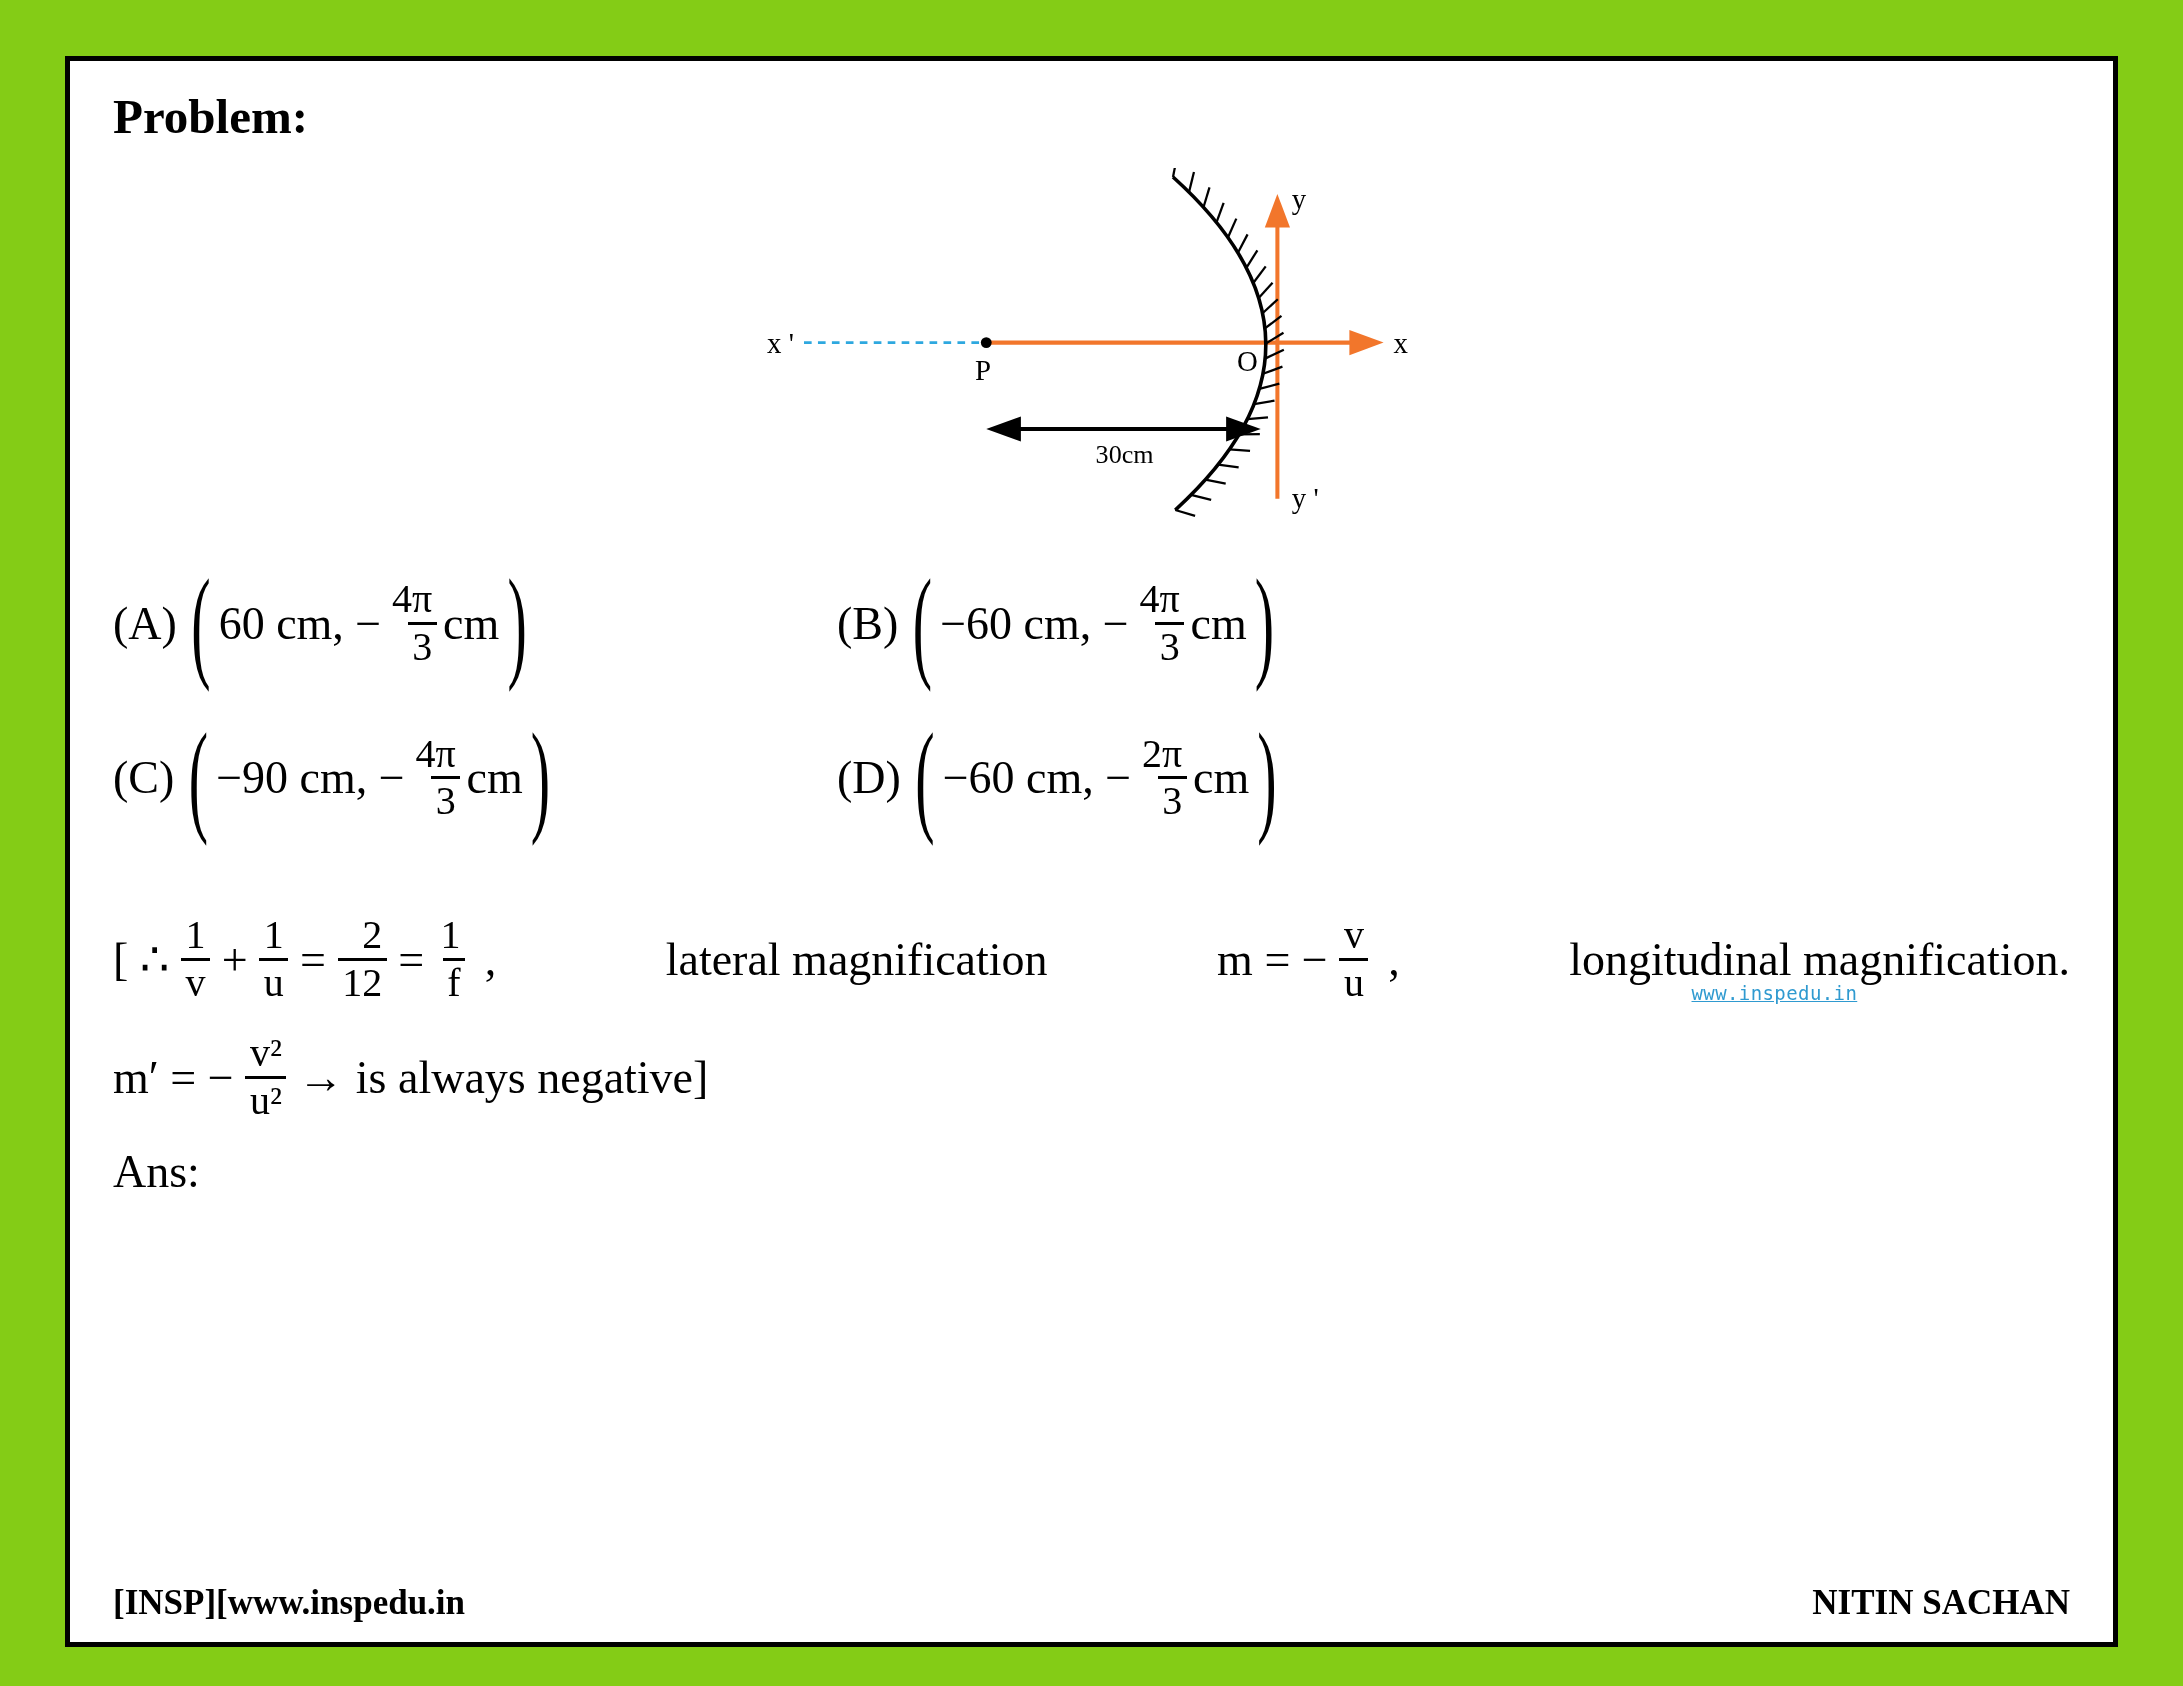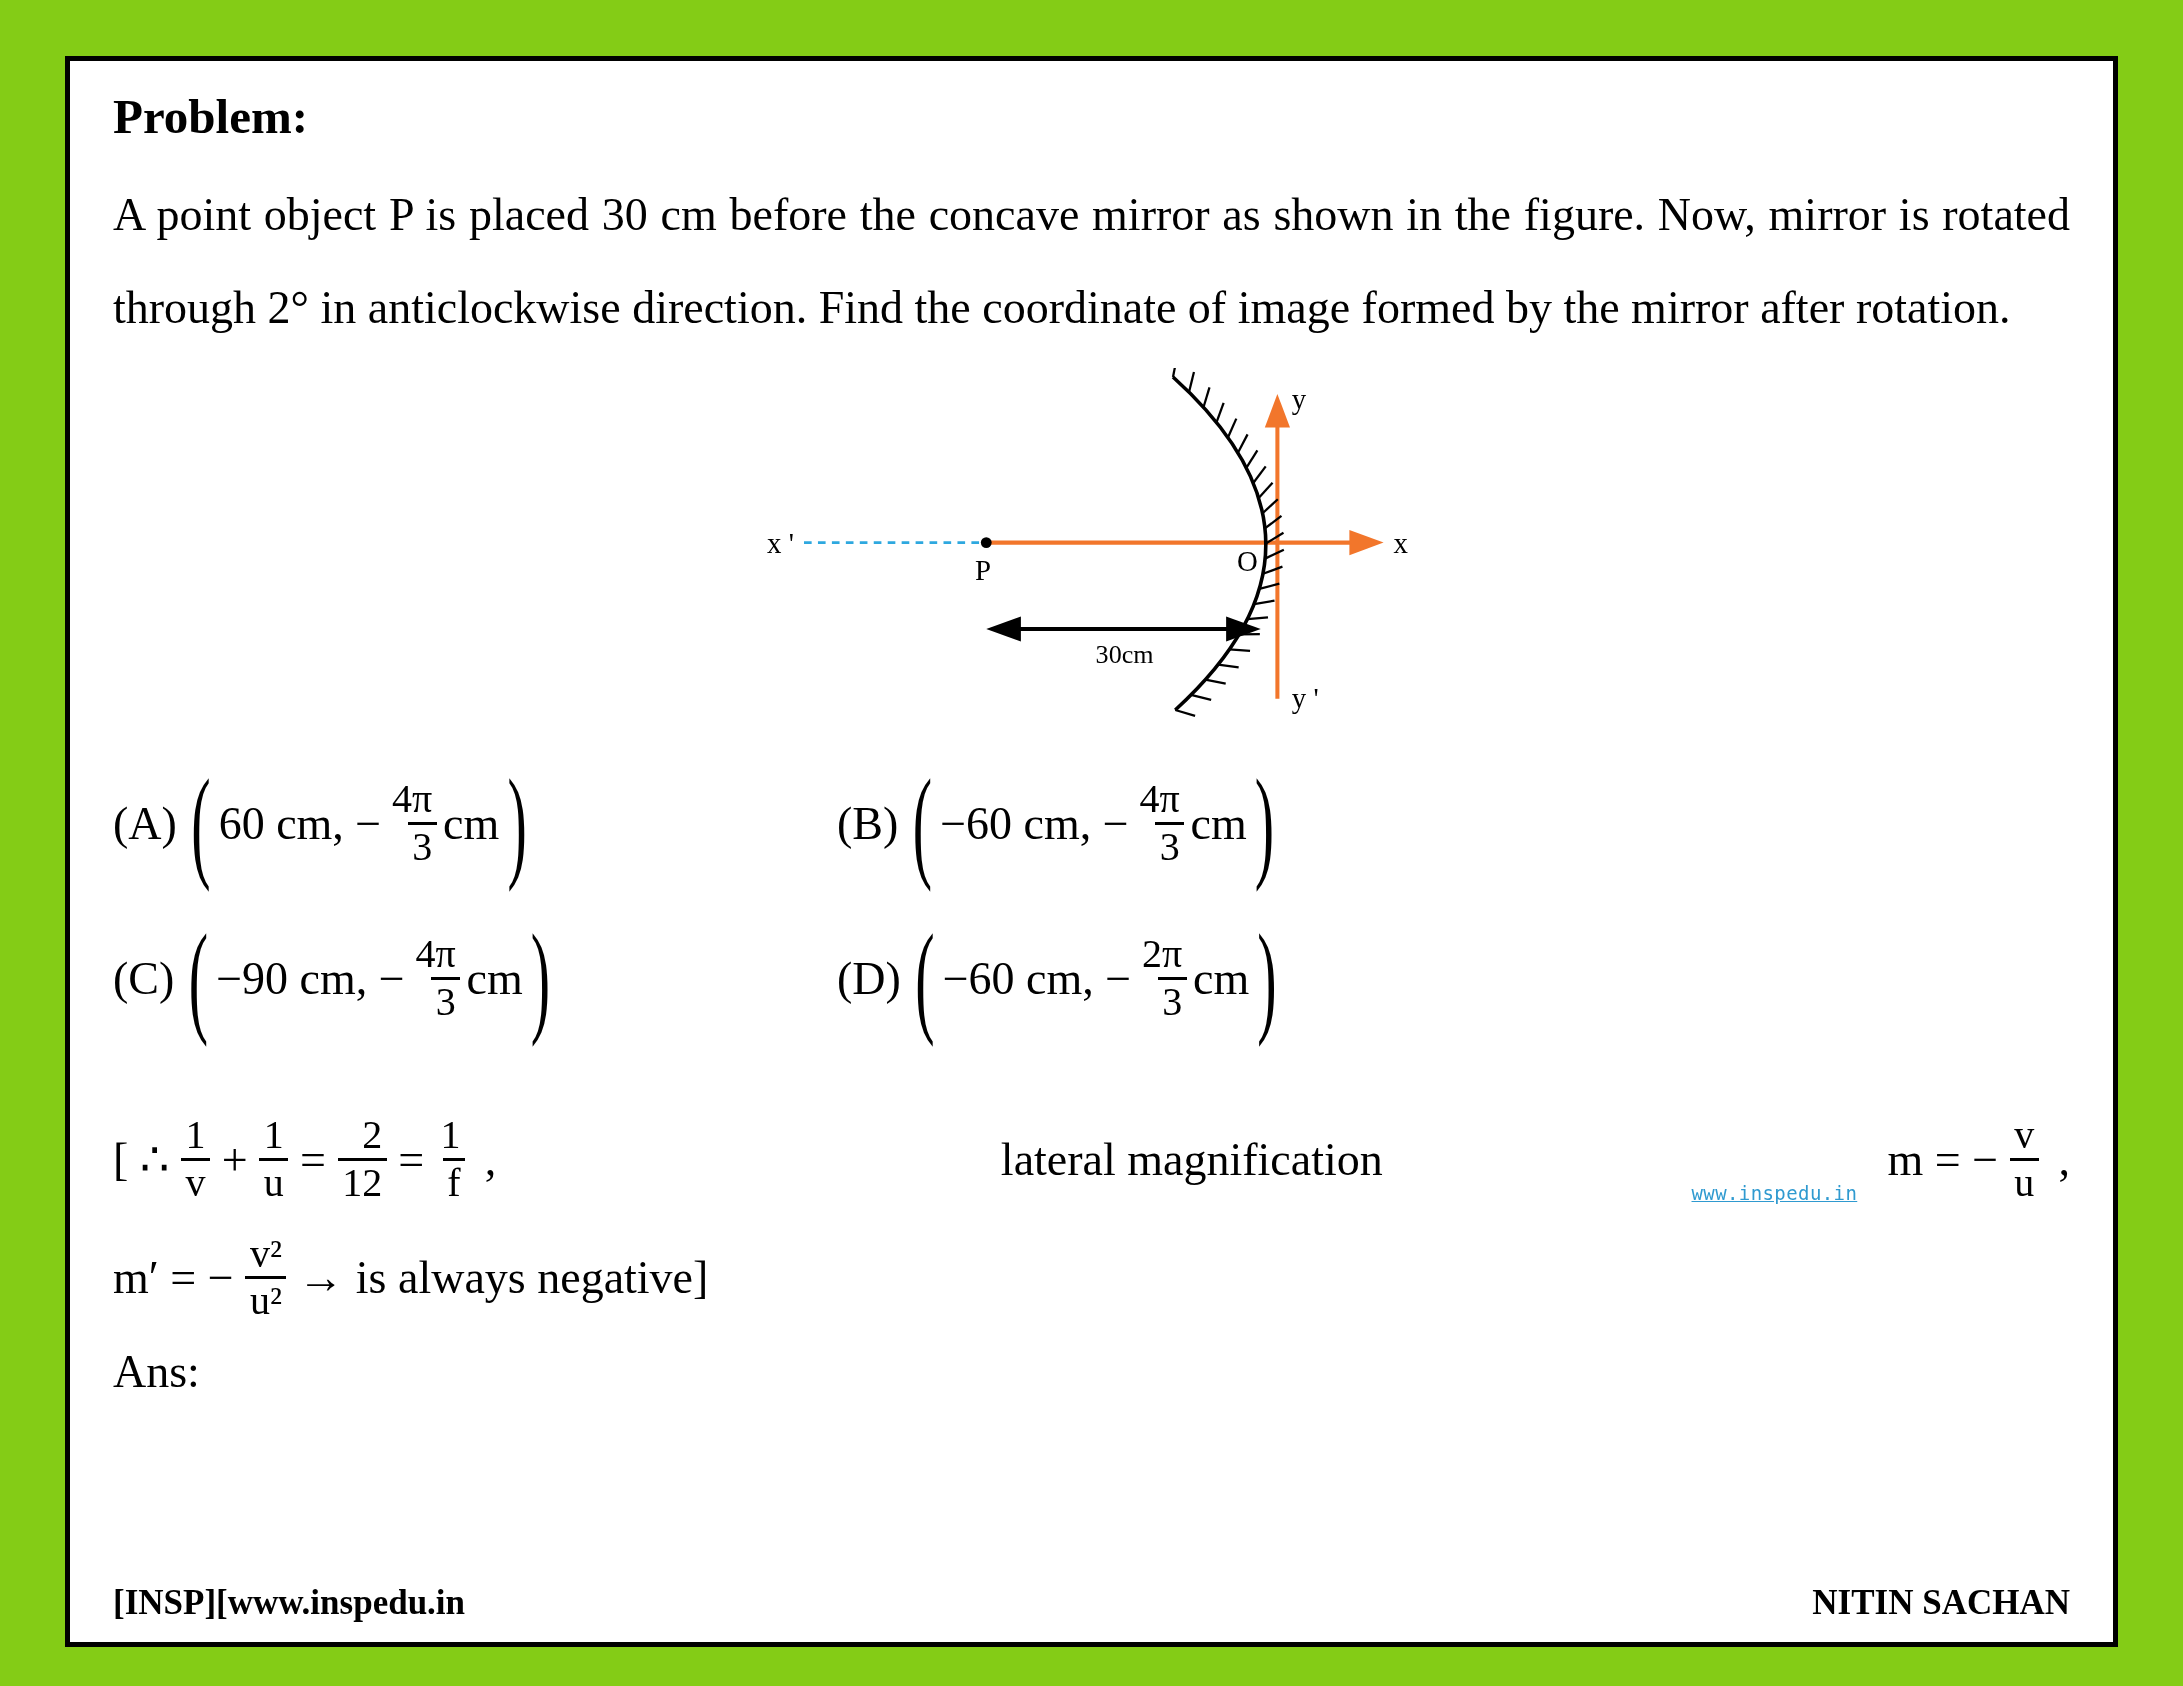--- a/index.html
+++ b/index.html
@@ -46,21 +46,20 @@
             justify-content:space-between; align-items:center; font-weight:bold; font-size:35px; }
 </style>
 </head>
 <body>
 
 <div class="page">
   <div class="frame">
 
     <div class="heading">Problem:</div>
 
-    <p class="problem">A point object P is placed 30 cm before the concave mirror as shown in the figure. Now, mirror is rotated through 2° in anticlockwise direction. Find the coordinate of image formed by the mirror after rotation.</p>
 
     <div class="figure">
       <svg class="fig-svg" width="702" height="351" viewBox="0 0 1560 780">
         <line class="dash" x1="140" y1="388" x2="545" y2="388" stroke="#2EA8DF"></line>
         <line class="axis" x1="545" y1="388" x2="1360" y2="388" stroke="#F2762B"></line>
         <polygon points="1428,388 1352,360 1352,416" fill="#F2762B"></polygon>
         <line class="axis" x1="1192" y1="735" x2="1192" y2="125" stroke="#F2762B"></line>
         <polygon points="1192,58 1164,132 1220,132" fill="#F2762B"></polygon>
         <path class="mirror" d="M 960 20 Q 1370 390 965 760"></path>
         <g id="hatches" class="hatch">
@@ -183,20 +182,21 @@
         </span>
         <span>lateral magnification</span>
         <span class="hgroup">
           <span>m = −</span>
           <span class="frac">
             <span class="num">v</span>
             <span class="den">u</span>
           </span>
           <span class="hsep">,</span>
         </span>
+        <span>longitudinal magnification.</span>
       </div>
       <div class="hint-row2">
         <span>m′ = −</span>
         <span class="frac">
           <span class="num">v²</span>
           <span class="den">u²</span>
         </span>
         <span>→</span>
         <span>is always negative]</span>
       </div>

